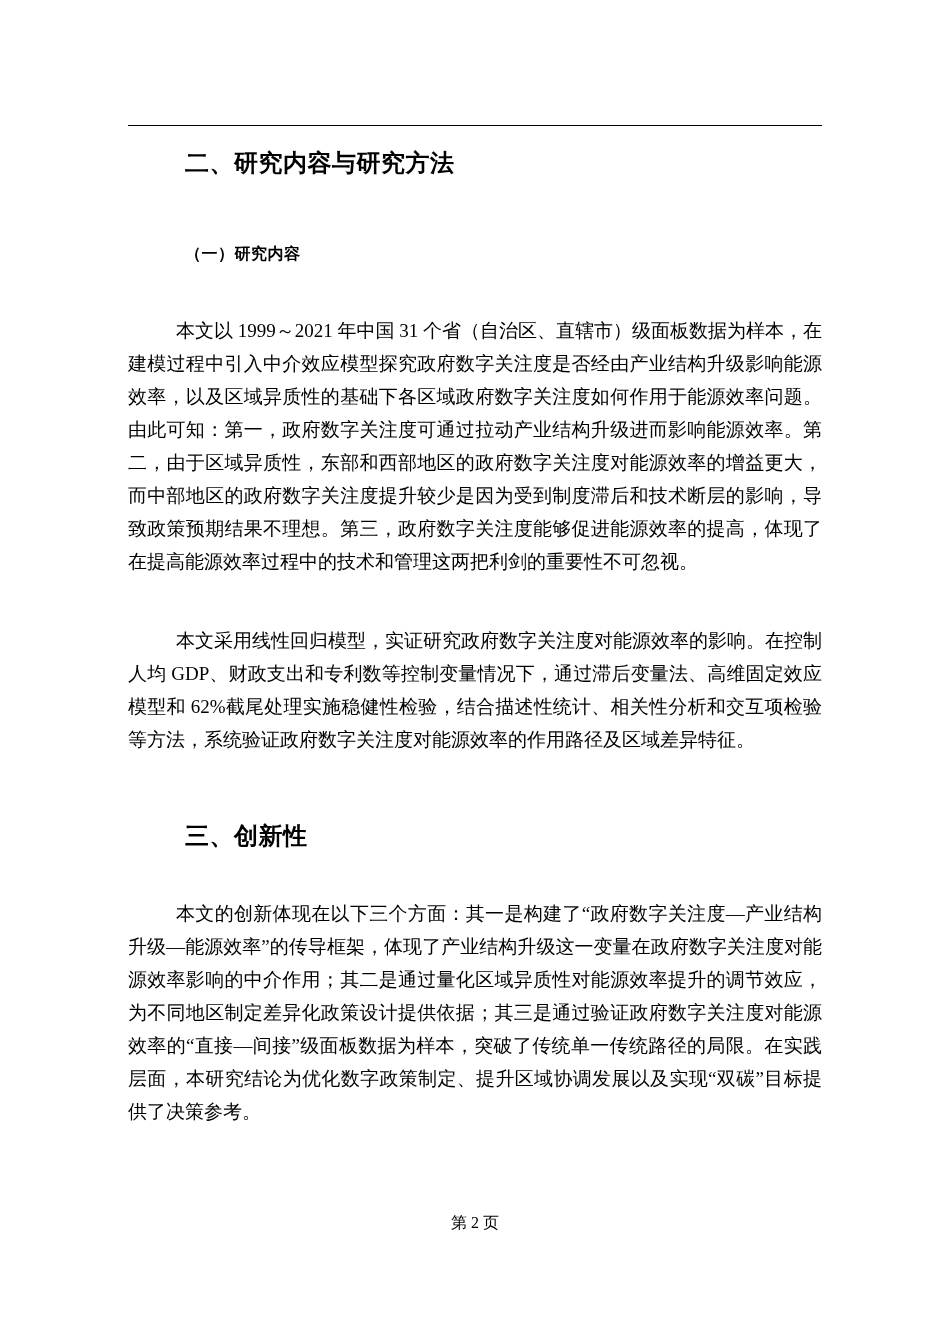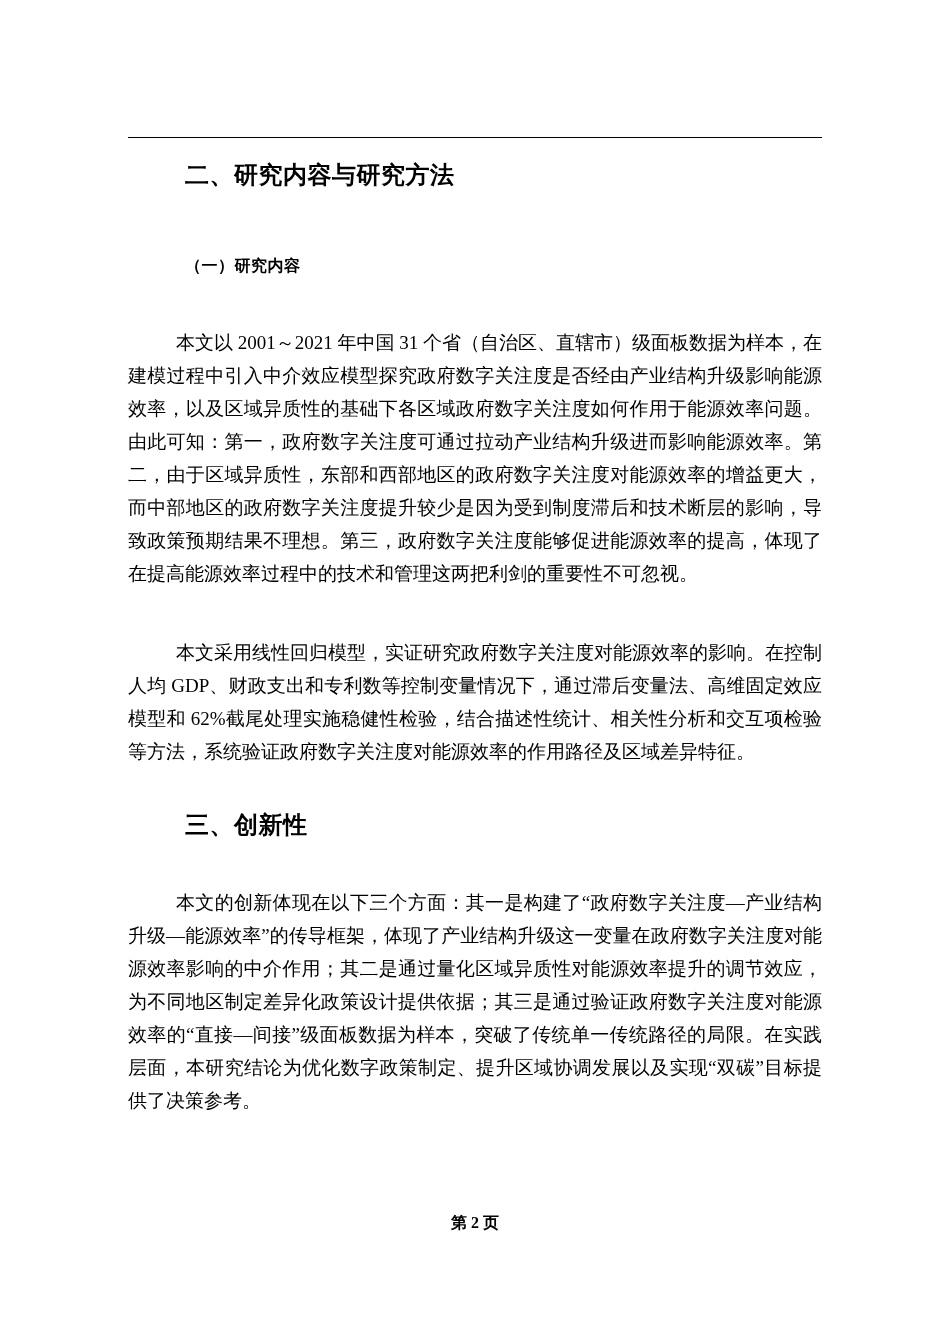--- a/index.html
+++ b/index.html
@@ -9,40 +9,40 @@
     height: 1344px;
     background: #ffffff;
     color: #000000;
     font-family: "Liberation Serif", serif;
     position: relative;
     overflow: hidden;
   }
   .content {
     position: absolute;
     left: 128px;
-    top: 12px;
+    top: 0;
     width: 694px;
   }
   .header-rule {
     margin: 125px 0 0 0;
     border: none;
     border-top: 1.5px solid #000000;
     height: 0;
     width: 100%;
   }
   .h-section {
     font-family: "Liberation Sans", sans-serif;
     font-weight: bold;
     font-size: 24px;
     line-height: 30px;
     margin: 22px 0 0 57px;
     letter-spacing: 0.5px;
   }
   .h-section.innovation {
-    margin-top: 42px;
+    margin-top: 65px;
   }
   .h-sub {
     font-family: Liberation Mono, monospace;
     font-weight: bold;
     font-size: 16px;
     line-height: 26px;
     margin: 64px 0 0 57px;
     letter-spacing: 0.5px;
   }
   .h-sub.method {
@@ -56,37 +56,37 @@
     margin: 46px 0 0 0;
     word-break: break-all;
   }
   .page-footer {
     position: absolute;
     top: 1212px;
     left: 0;
     width: 950px;
     text-align: center;
     font-family: "Liberation Serif", serif;
-    font-weight: bold;
+    font-weight: normal;
     font-size: 16px;
     line-height: 22px;
   }
 </style>
 </head>
 <body>
 
 <div class="content">
 
   <hr class="header-rule">
 
   <div class="h-section">二、研究内容与研究方法</div>
 
   <div class="h-sub">（一）研究内容</div>
 
-  <p class="body-para">本文以 2001～2021 年中国 31 个省（自治区、直辖市）级面板数据为样本，在建模过程中引入中介效应模型探究政府数字关注度是否经由产业结构升级影响能源效率，以及区域异质性的基础下各区域政府数字关注度如何作用于能源效率问题。由此可知：第一，政府数字关注度可通过拉动产业结构升级进而影响能源效率。第二，由于区域异质性，东部和西部地区的政府数字关注度对能源效率的增益更大，而中部地区的政府数字关注度提升较少是因为受到制度滞后和技术断层的影响，导致政策预期结果不理想。第三，政府数字关注度能够促进能源效率的提高，体现了在提高能源效率过程中的技术和管理这两把利剑的重要性不可忽视。</p>
+  <p class="body-para">本文以 1999～2021 年中国 31 个省（自治区、直辖市）级面板数据为样本，在建模过程中引入中介效应模型探究政府数字关注度是否经由产业结构升级影响能源效率，以及区域异质性的基础下各区域政府数字关注度如何作用于能源效率问题。由此可知：第一，政府数字关注度可通过拉动产业结构升级进而影响能源效率。第二，由于区域异质性，东部和西部地区的政府数字关注度对能源效率的增益更大，而中部地区的政府数字关注度提升较少是因为受到制度滞后和技术断层的影响，导致政策预期结果不理想。第三，政府数字关注度能够促进能源效率的提高，体现了在提高能源效率过程中的技术和管理这两把利剑的重要性不可忽视。</p>
 
 
   <p class="body-para">本文采用线性回归模型，实证研究政府数字关注度对能源效率的影响。在控制人均 GDP、财政支出和专利数等控制变量情况下，通过滞后变量法、高维固定效应模型和 62%截尾处理实施稳健性检验，结合描述性统计、相关性分析和交互项检验等方法，系统验证政府数字关注度对能源效率的作用路径及区域差异特征。</p>
 
   <div class="h-section innovation">三、创新性</div>
 
   <p class="body-para">本文的创新体现在以下三个方面：其一是构建了“政府数字关注度—产业结构升级—能源效率”的传导框架，体现了产业结构升级这一变量在政府数字关注度对能源效率影响的中介作用；其二是通过量化区域异质性对能源效率提升的调节效应，为不同地区制定差异化政策设计提供依据；其三是通过验证政府数字关注度对能源效率的“直接—间接”级面板数据为样本，突破了传统单一传统路径的局限。在实践层面，本研究结论为优化数字政策制定、提升区域协调发展以及实现“双碳”目标提供了决策参考。</p>
 
 </div>
 

